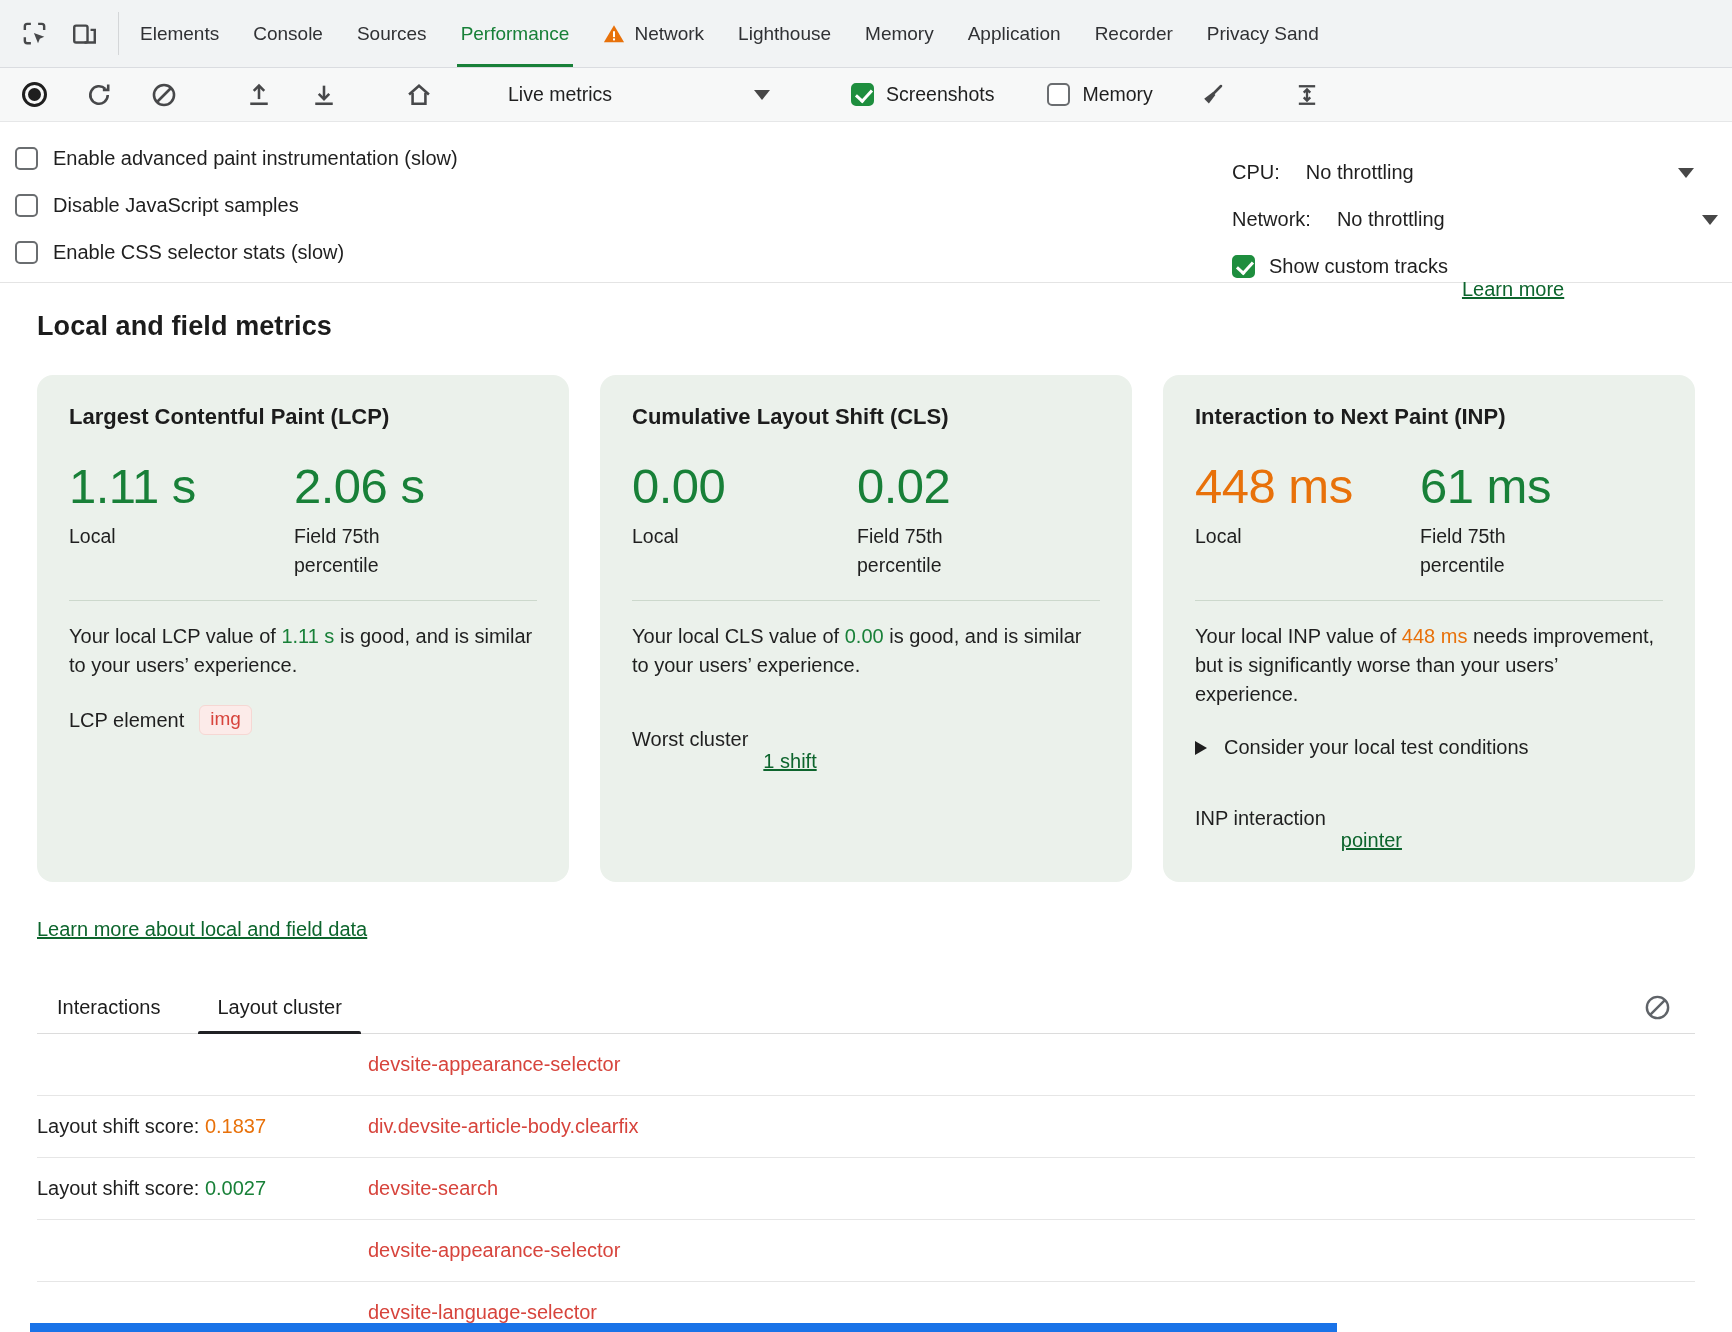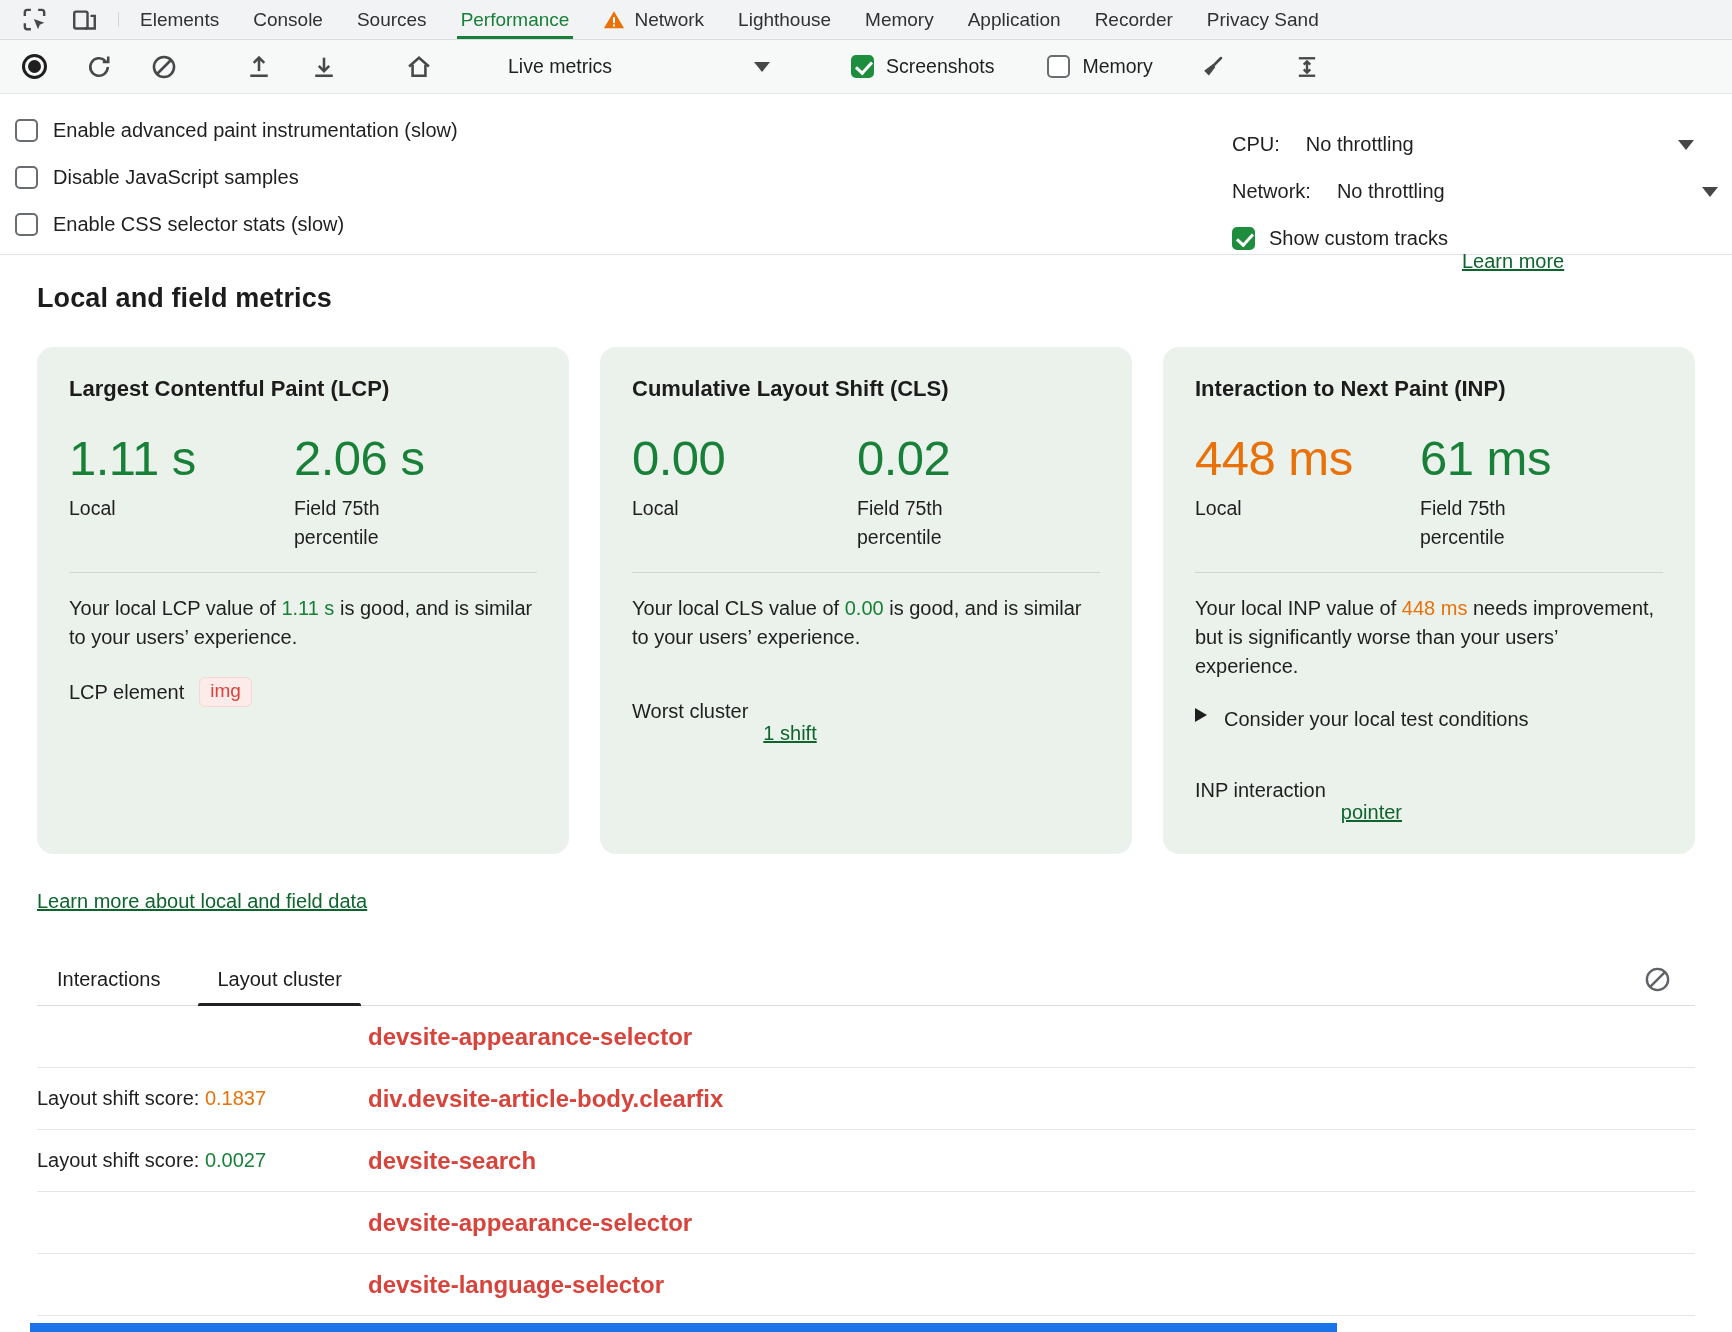--- a/index.html
+++ b/index.html
@@ -2,21 +2,21 @@
 <html style="--accent-green: #1e8e3e; --metric-green: #188038; --metric-orange: #e8710a; --node-red: #d7443c; --link-green: #0d652d; --selection-blue: #1a73e8; --warning-orange: #e8710a;"><head>
 <meta charset="utf-8">
 <style>
   * { margin:0; padding:0; box-sizing:border-box; }
   html,body { background:#fff; }
   body { font-family:"Liberation Sans", sans-serif; color:#1f1f1f; }
 
   .devtools { position:relative; width:1732px; height:1332px; background:#fff; overflow:hidden; }
 
   
-  .tabbar { height:40px; background:#f1f3f4; display:flex; align-items:stretch; border-bottom:1px solid #dadce0; }
+  .tabbar { height:68px; background:#f1f3f4; display:flex; align-items:stretch; border-bottom:1px solid #dadce0; }
   .tabbar-icons { display:flex; align-items:center; gap:6px; padding:0 8px 0 12px; }
   .icon-btn { background:none; border:none; width:44px; height:42px; display:flex; align-items:center; justify-content:center; color:#47484a; border-radius:6px; cursor:pointer; flex:none; }
   .vdiv { width:1px; background:#d4d6d8; margin:12px 4px; flex:none; }
   .tabs { display:flex; align-items:stretch; overflow:hidden; }
   .tab { display:flex; align-items:center; gap:9px; padding:0 17px; font-size:19px; color:#303134; position:relative; white-space:nowrap; cursor:pointer; }
   .tab.active { color:var(--metric-green); font-weight:500; }
   .tab.active::after { content:""; position:absolute; left:13px; right:13px; bottom:0; height:3px; background:var(--metric-green); }
 
   
   .toolbar { height:54px; background:#f7f8f8; display:flex; align-items:center; padding:0 8px 0 12px; border-bottom:1px solid #e6e7e8;gap:21px; }
@@ -56,35 +56,35 @@
   .c-green { color:var(--metric-green); }
   .c-orange { color:var(--metric-orange); }
   .value-label { margin-top:9px; font-size:19.5px; color:#1f1f1f; line-height:1.5; }
   .value-col.field .value-label { max-width:128px; }
   .card-divider { margin-top:20px; border-top:1px solid #ccd8cc; }
   .card-desc { margin-top:21px; font-size:20px; line-height:1.45; color:#1f1f1f; padding-right:2px; }
   .desc-value { font-weight:500; }
   .card-footer { margin-top:25px; display:flex; align-items:center; gap:15px; font-size:20px; }
   .node-badge { color:var(--node-red); background:#fcebe9; border:1px solid #f6d7d3; border-radius:6px; padding:2px 10px 4px; font-size:19px; cursor:pointer; }
   .link { color:var(--link-green); text-decoration:underline; cursor:pointer; font-size:inherit;margin-top:45px; }
-  .disclosure { margin-top:27px; display:flex; align-items:flex-start; gap:17px; font-size:20px; font-weight:500; cursor:pointer; }
+  .disclosure { margin-top:27px; display:flex; align-items:center; gap:17px; font-size:20px; font-weight:500; cursor:pointer; }
   .tri-right { width:0; height:0; border-left:12px solid #1f1f1f; border-top:7px solid transparent; border-bottom:7px solid transparent; flex:none; }
 
   .learn-more-row { margin-top:36px; font-size:20px; }
 
   
   .log { margin-top:40px; }
   .log-tabs { display:flex; align-items:center; gap:57px; border-bottom:1px solid #dcdcdc; height:53px; padding-left:20px; }
   .log-tab { font-size:20px; font-weight:500; color:#1c1c1c; position:relative; height:100%; display:flex; align-items:center; cursor:pointer; }
   .log-tab.active::after { content:""; position:absolute; left:-19px; right:-19px; bottom:-1px; height:3px; background:#202124; border-radius:2px 2px 0 0; }
   .log-clear { margin-left:auto; margin-right:16px; }
   .log-row { display:flex; align-items:center; height:62px; border-bottom:1px solid #e6e6e6; }
   .score-cell { width:331px; flex:none; font-size:20px; color:#1f1f1f; }
   .score-val { font-weight:500; }
-  .node-link { font-size:24px; color:var(--node-red); cursor:pointer;font-weight:bold; }
+  .node-link { font-size:20px; color:var(--node-red); cursor:pointer; }
 
   .selection-bar { position:absolute; left:30px; bottom:0; width:1307px; height:9px; background:var(--selection-blue); }
 
   svg { display:block; }
 </style>
 </head>
 <body>
 
 <div class="devtools">
 

